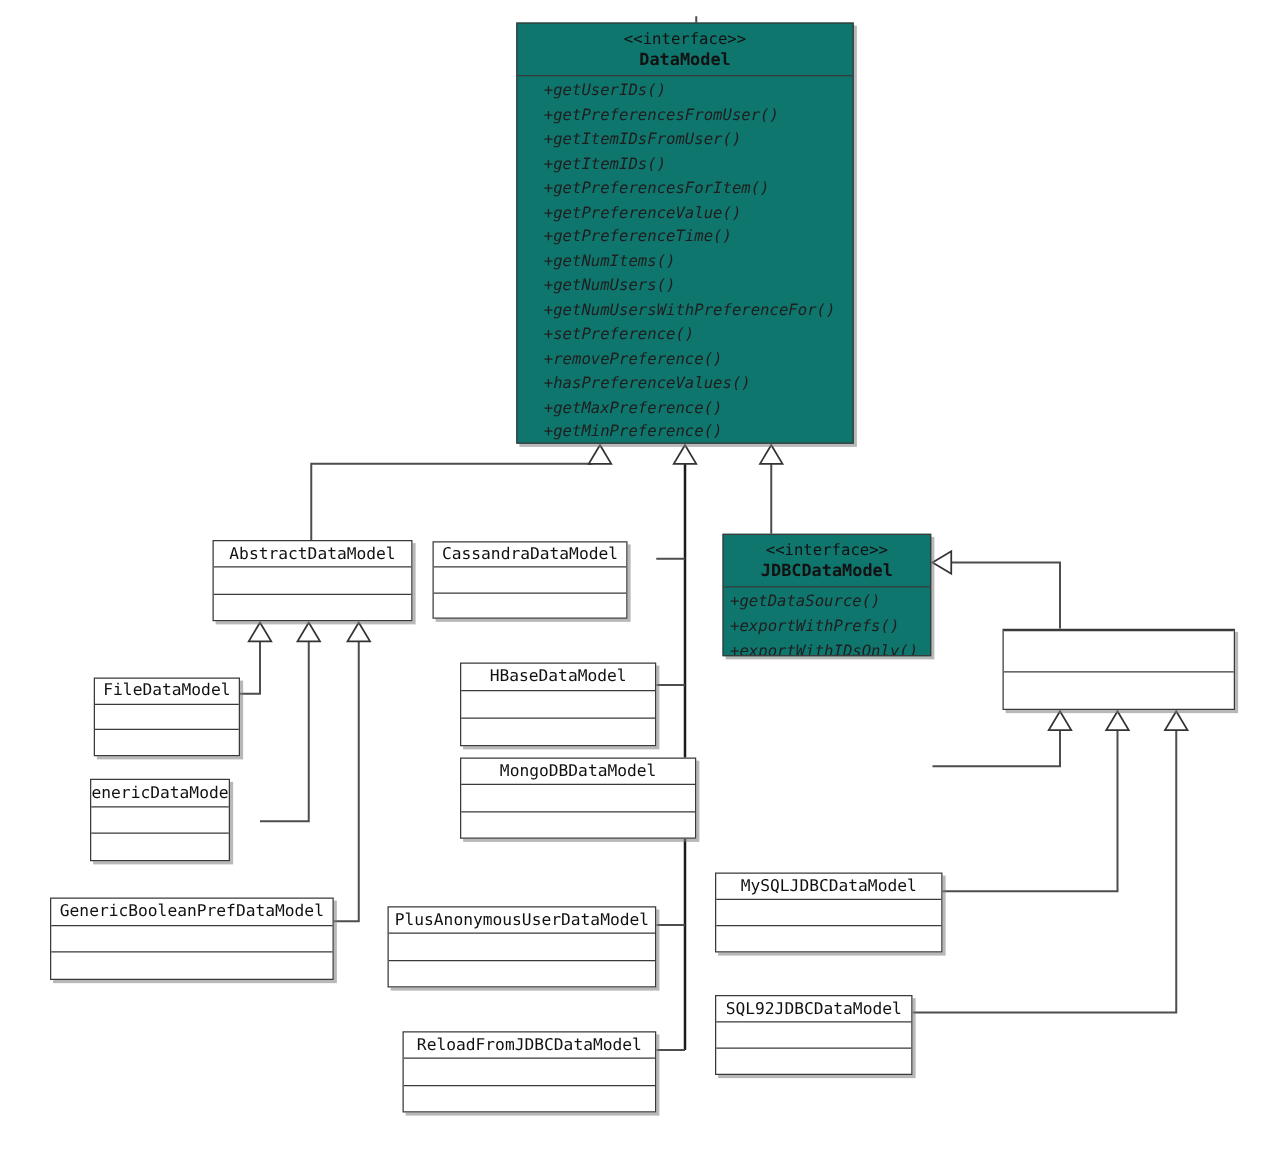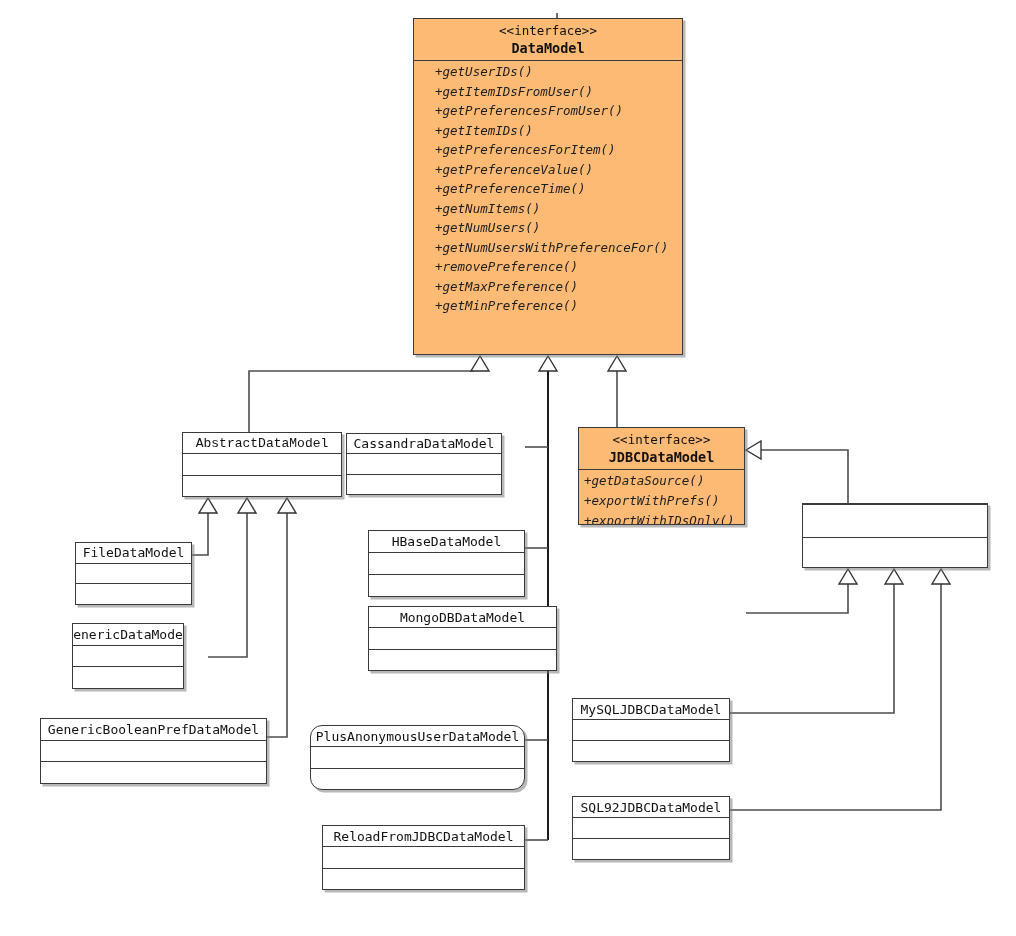--- a/index.html
+++ b/index.html
@@ -10,21 +10,21 @@
   #wires{position:absolute;left:0;top:0;z-index:1;}
   .wire{fill:none;stroke:#4d4d4d;stroke-width:1.6;}
   .wire.trunk{stroke:#1c1c1c;stroke-width:2;}
   .tri{fill:#ffffff;stroke:#333333;stroke-width:1.4;}
   .ubox{
     position:absolute;z-index:2;box-sizing:border-box;
     border:1.5px solid #3a3a3a;background:#ffffff;
     box-shadow:2.5px 2.5px 0 rgba(125,125,125,.55);
     display:flex;flex-direction:column;
   }
-  .ubox.iface{background:#fdba74;}
+  .ubox.iface{background:#0f766e;}
   .ctitle{
     flex:1;border-bottom:1.5px solid #3a3a3a;display:flex;align-items:center;justify-content:center;
     font-size:13px;white-space:nowrap;overflow:hidden;
   }
   .crow{flex:1;border-bottom:1.5px solid #3a3a3a;}
   .crow.last{border-bottom:none;}
   .ihead{border-bottom:1.5px solid #3a3a3a;text-align:center;padding:3px 0 2px 0;}
   .stereo{font-size:12.5px;line-height:17px;}
   .iname{font-size:13.5px;font-weight:bold;line-height:19px;}
   .methods{flex:1;padding:1px 0 0 5px;overflow:hidden;}
@@ -68,48 +68,50 @@
     <polygon class="tri" points="746,450 761,441 761,459"></polygon>
   </svg>
 
   <div class="ubox iface" style="left:413px;top:18px;width:270px;height:337px;">
     <div class="ihead">
       <div class="stereo">&lt;&lt;interface&gt;&gt;</div>
       <div class="iname">DataModel</div>
     </div>
     <div class="methods methods-dm">
       <div class="m">+getUserIDs()</div>
+      <div class="m">+getPreferencesFromUser()</div>
       <div class="m">+getItemIDsFromUser()</div>
-      <div class="m">+getPreferencesFromUser()</div>
       <div class="m">+getItemIDs()</div>
       <div class="m">+getPreferencesForItem()</div>
       <div class="m">+getPreferenceValue()</div>
       <div class="m">+getPreferenceTime()</div>
       <div class="m">+getNumItems()</div>
       <div class="m">+getNumUsers()</div>
       <div class="m">+getNumUsersWithPreferenceFor()</div>
+      <div class="m">+setPreference()</div>
       <div class="m">+removePreference()</div>
+      <div class="m">+hasPreferenceValues()</div>
       <div class="m">+getMaxPreference()</div>
       <div class="m">+getMinPreference()</div>
     </div>
   </div>
 
   <div class="ubox iface" style="left:578px;top:427px;width:167px;height:98px;">
     <div class="ihead">
       <div class="stereo">&lt;&lt;interface&gt;&gt;</div>
       <div class="iname">JDBCDataModel</div>
     </div>
     <div class="methods methods-jdbc">
       <div class="m">+getDataSource()</div>
       <div class="m">+exportWithPrefs()</div>
       <div class="m">+exportWithIDsOnly()</div>
     </div>
   </div>
 
-  <div class="ubox" style="left:182px;top:432px;width:160px;height:65px;font-family:Liberation Mono, monospace;">
+  <div class="ubox" style="left:170px;top:432px;width:160px;height:65px;">
     <div class="ctitle">AbstractDataModel</div>
     <div class="crow"></div>
     <div class="crow last"></div>
   </div>
 
   <div class="ubox" style="left:75px;top:542px;width:117px;height:63px;">
     <div class="ctitle">FileDataModel</div>
     <div class="crow"></div>
     <div class="crow last"></div>
   </div>
@@ -137,40 +139,40 @@
     <div class="crow"></div>
     <div class="crow last"></div>
   </div>
 
   <div class="ubox" style="left:368px;top:606px;width:189px;height:65px;text-align:right;">
     <div class="ctitle">MongoDBDataModel</div>
     <div class="crow"></div>
     <div class="crow last"></div>
   </div>
 
-  <div class="ubox" style="left:310px;top:725px;width:215px;height:65px;border-radius:12px;">
+  <div class="ubox" style="left:310px;top:725px;width:215px;height:65px;">
     <div class="ctitle">PlusAnonymousUserDataModel</div>
     <div class="crow"></div>
     <div class="crow last"></div>
   </div>
 
   <div class="ubox" style="left:322px;top:825px;width:203px;height:65px;">
     <div class="ctitle">ReloadFromJDBCDataModel</div>
     <div class="crow"></div>
     <div class="crow last"></div>
   </div>
 
   <div class="ubox" style="left:802px;top:503px;width:186px;height:65px;gap:32px;">
     <div class="ctitle">AbstractJDBCDataModel</div>
     <div class="crow"></div>
     <div class="crow last"></div>
   </div>
 
 
-  <div class="ubox" style="left:572px;top:698px;width:158px;height:64px;">
+  <div class="ubox" style="left:572px;top:698px;width:182px;height:64px;">
     <div class="ctitle">MySQLJDBCDataModel</div>
     <div class="crow"></div>
     <div class="crow last"></div>
   </div>
 
   <div class="ubox" style="left:572px;top:796px;width:158px;height:64px;">
     <div class="ctitle">SQL92JDBCDataModel</div>
     <div class="crow"></div>
     <div class="crow last"></div>
   </div>

